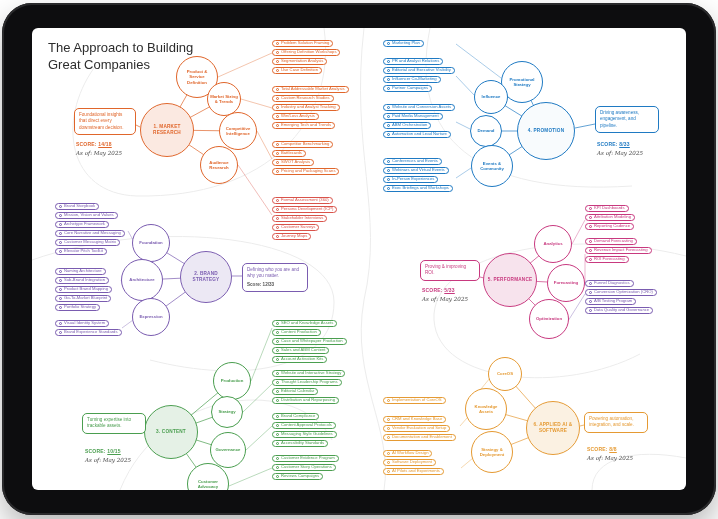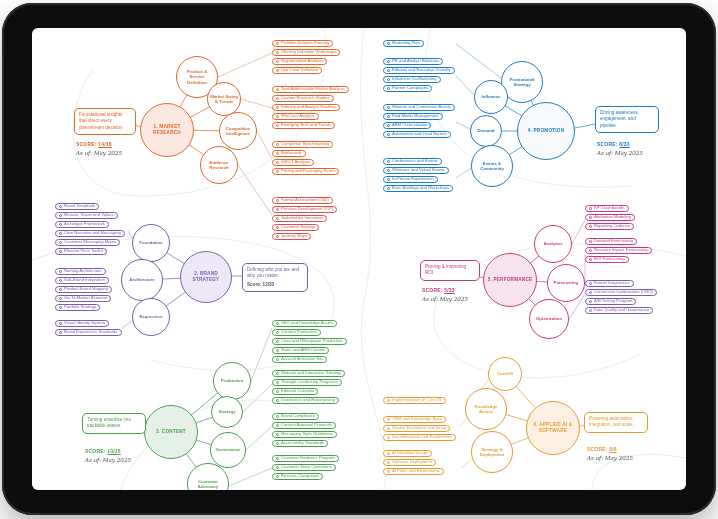--- a/index.html
+++ b/index.html
@@ -72,20 +72,21 @@
       <g fill="none" stroke="var(--c)" stroke-width="0.7" style="--c: #4a9e4f;">
         <path d="M139,404 L200,353 M139,404 L195,384 M139,404 L196,422 M139,404 L176,456 M112,402 L114,401"></path>
         <path opacity="0.55" d="M219,353 L240,300 M211,384 L240,356 M214,422 L240,398 M197,458 L240,440"></path>
       </g>
       <g fill="none" stroke="var(--c)" stroke-width="0.7" style="--c: #e59a33;">
         <path d="M521,400 L473,346 M521,400 L454,381 M521,400 L460,424 M548,398 L552,397"></path>
         <path opacity="0.55" d="M458,350 L440,372 M435,390 L428,398 M441,430 L429,440"></path>
       </g>
     </svg>
 
+    <div class="title">The Approach to Building Great Companies</div>
 
     <div class="node main" style="left: 108px; top: 75px; width: 54px; height: 54px; --c: #e0662b;">
       <span class="lbl">1. MARKET RESEARCH</span>
       </div>
     <div class="node" style="left: 144px; top: 28px; width: 42px; height: 42px; --c: #e0662b;">
       <span class="lbl">Product &amp; Service Definition</span>
       </div>
     <div class="node" style="left: 175px; top: 54px; width: 34px; height: 34px; --c: #e0662b;">
       <span class="lbl">Market Sizing &amp; Trends</span>
       </div>

